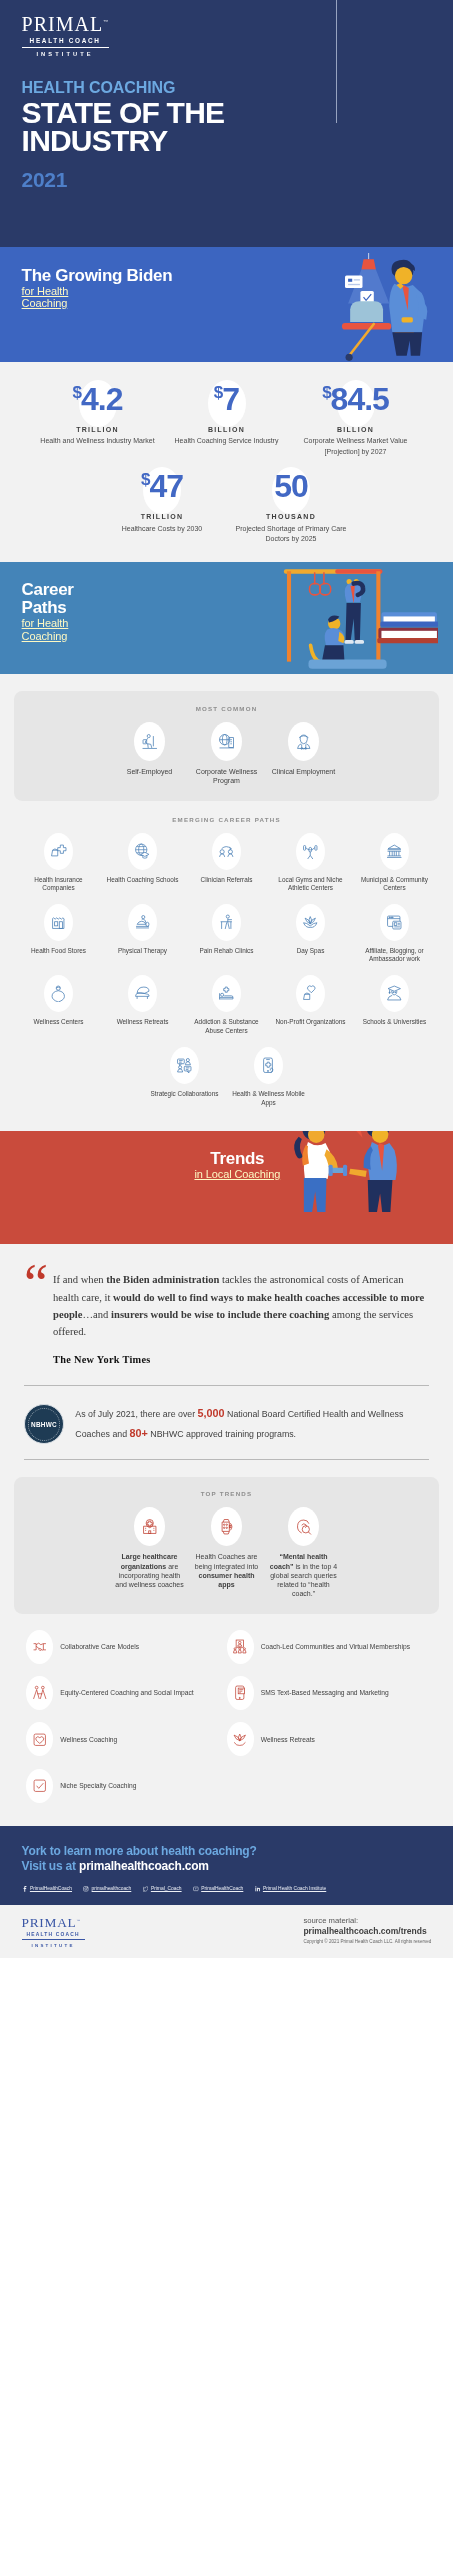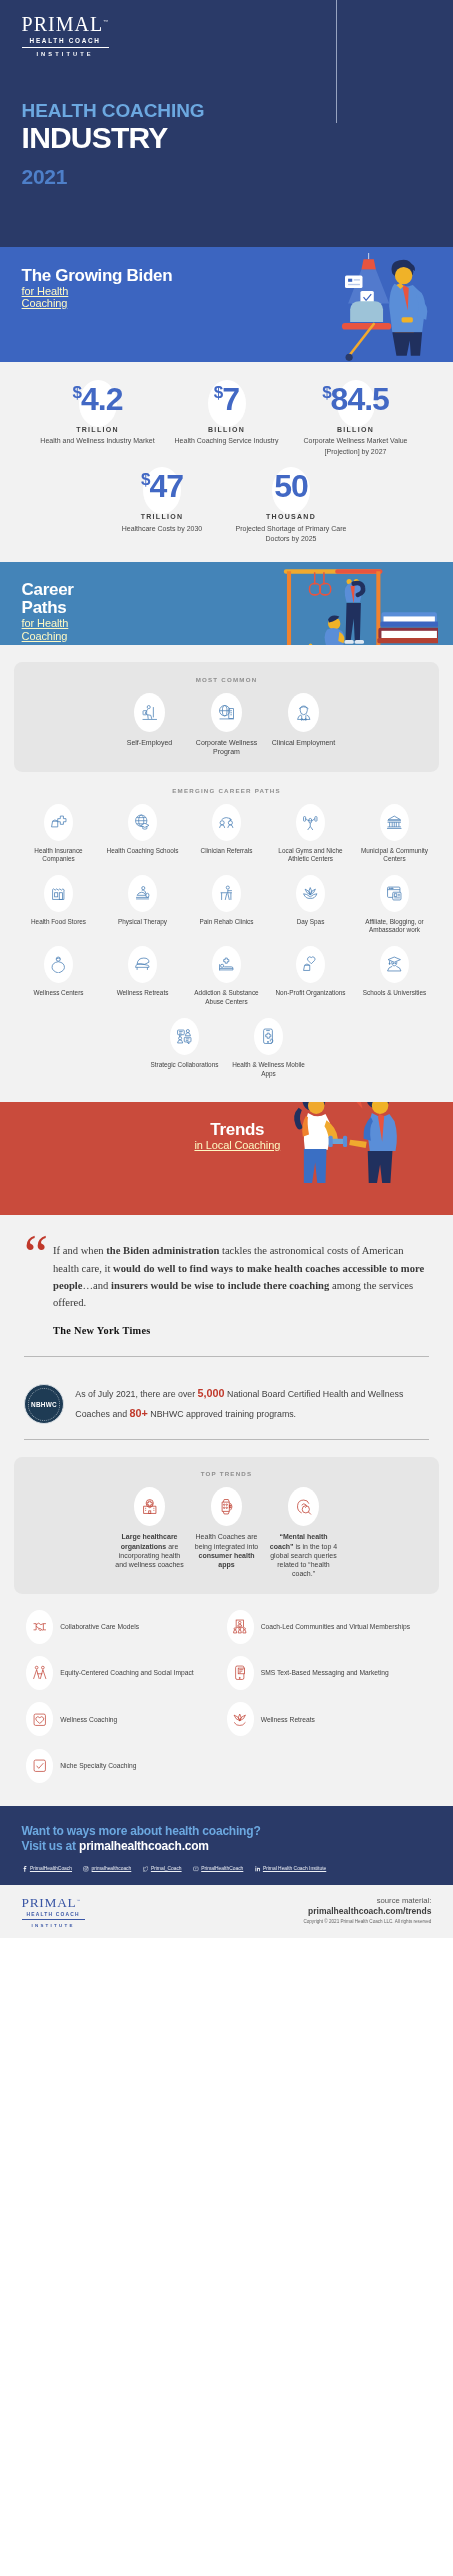--- a/index.html
+++ b/index.html
@@ -25,34 +25,34 @@
   .logo-hc {
     color:#fff; font-size:6.4px; letter-spacing:1.7px; font-weight:700;
     padding:2.6px 0 2.6px 0; text-align:center; width:87px;
     border-bottom:0.8px solid #fff;
   }
   .logo-inst {
     color:#fff; font-size:5.7px; letter-spacing:3.1px; font-weight:700;
     padding-top:3.6px; text-align:center; width:87px;
   }
   .kicker {
-    color:#6ca8e0; font-size:19px; font-weight:700; letter-spacing:-0.1px;
-    margin-top:43px; font-family:"Liberation Sans", sans-serif;
+    color:#6ca8e0; font-size:16px; font-weight:700; letter-spacing:-0.1px;
+    margin-top:22px; font-family:"Liberation Sans", sans-serif;
   }
   .big-title {
     color:#ffffff; font-size:30px; font-weight:700; line-height:0.93;
     letter-spacing:-0.8px; margin-top:2.1px;
   }
   .year { color:#4e7fc9; font-size:21px; font-weight:700; margin-top:13px; letter-spacing:-0.3px;}
   .hero-line { position:absolute; left:336px; top:0; width:0.5px; height:123px; background:#97a3c0; }
 
   
   .band { position:relative; overflow:hidden; }
   .band-blue { background:#3c65c0; height:115px; }
-  .band-steel { background:#4484b8; height:83px; }
+  .band-steel { background:#4484b8; height:112px; }
   .band-red { background:#c94b3c; height:113px; }
   .band-title-wrap { padding:19.6px 0 0 21.6px; position:relative; z-index:3; }
   .band-t1 { color:#fff; font-size:17px; font-weight:700; line-height:1.06; letter-spacing:-0.3px; }
   .band-t2 { color:#fef9c3; font-size:11px; font-weight:300; line-height:1.12; letter-spacing:-0.1px;text-decoration:underline; }
 
   
   .stats { background:#f2f2f2; padding:20.6px 15.5px 17.5px 15.5px; }
   .stat-row { display:flex; justify-content:center; }
   .stat-row.r2 { margin-top:13.4px; }
   .stat {
@@ -115,21 +115,21 @@
     color:#3a3a3a; padding-top:6.2px;
   }
   .qtext b { font-weight:700; }
   .nyt {
     font-family:"Liberation Serif", serif; font-size:10.3px; font-weight:700;
     letter-spacing:0.3px; margin-top:12.4px; color:#111;
   }
   .hr { height:0.5px; background:#b9b9b9; margin:15.5px 24px 0 24px; }
 
   
-  .nbhwc-row { display:flex; align-items:center; padding:28px 24px 0 24px; }
+  .nbhwc-row { display:flex; align-items:center; padding:19px 24px 0 24px; }
   .seal {
     width:40px; height:40px; border-radius:50%; background:#1e3b54;
     flex:0 0 40px; display:flex; align-items:center; justify-content:center;
     color:#fff; font-size:6.4px; font-weight:700; letter-spacing:0.3px;
     border:1px solid #d7dde2; position:relative;
   }
   .seal .ring {
     position:absolute; inset:2.6px; border-radius:50%; border:0.5px dotted rgba(255,255,255,.5);
   }
   .nb-text { margin-left:11.3px; font-size:8.8px; line-height:1.85; color:#3f3f3f; }
@@ -158,21 +158,21 @@
   }
   .foot-logo .fp .tm { font-size:3.6px; vertical-align:super; }
   .foot-logo .fh {
     color:#3a56a5; font-size:4.9px; letter-spacing:1.2px; font-weight:700;
     text-align:center; width:63px; padding:2.1px 0 2.1px 0; border-bottom:0.6px solid #3a56a5;
   }
   .foot-logo .fi {
     color:#3a56a5; font-size:4.4px; letter-spacing:2.3px; font-weight:700;
     text-align:center; width:63px; padding-top:2.6px;
   }
-  .foot-right { text-align:right; }
+  .foot-right { text-align:left; }
   .fr1 { font-size:7.7px; color:#555; }
   .fr2 { font-size:8.5px; color:#3f3f3f; font-weight:700; margin-top:1px; }
   .fr3 { font-size:4.6px; color:#666; margin-top:3.1px; }
 
   svg { display:block; }
 </style>
 </head>
 <body>
 
 <div class="page">
@@ -180,20 +180,21 @@
   <div class="hero">
     <div class="hero-line"></div>
     <div class="hero-inner">
       <div class="logo-block">
         <div class="logo-primal"><span>PRIMAL</span><span class="logo-tm">™</span></div>
         <div class="logo-hc">HEALTH COACH</div>
         <div class="logo-inst">INSTITUTE</div>
       </div>
       <div class="kicker">HEALTH COACHING</div>
       <div class="big-title">
+        <div>STATE OF THE</div>
         <div>INDUSTRY</div>
       </div>
       <div class="year">2021</div>
     </div>
   </div>
 
   <div class="band band-blue">
     <div class="band-title-wrap">
       <div class="band-t1">The Growing Biden</div>
       <div class="band-t2">for Health</div>
@@ -819,21 +820,21 @@
             <rect x="4" y="4" width="22" height="22" rx="3"></rect>
             <path d="M9 15 l4 5 l9 -10"></path>
           </svg>
         </div>
       <div class="t-label">Niche Specialty Coaching</div>
     </div>
   </div>
 
   <div class="cta">
     <div class="cta-l1">
-      <div>Want to ways more about health coaching?</div>
+      <div>York to learn more about health coaching?</div>
       <div><span>Visit us at </span><span class="w">primalhealthcoach.com</span></div>
     </div>
     <div class="socials">
       <a class="soc" href="#">
           <span class="g">
             <svg width="5.7" height="5.7" viewBox="0 0 11 11" fill="#eceff5">
               <path d="M7 2h1.6V0H6.6C5 0 4.3 1 4.3 2.4V4H3v2h1.3v5h2V6h1.6L8.2 4H6.3V2.8c0-.5.2-.8.7-.8z"></path>
             </svg>
           </span>
           <span>PrimalHealthCoach</span>

